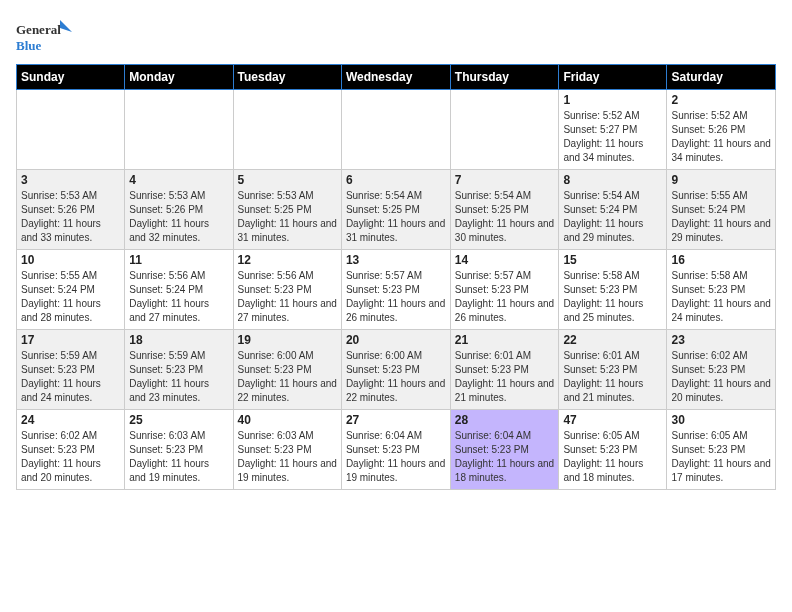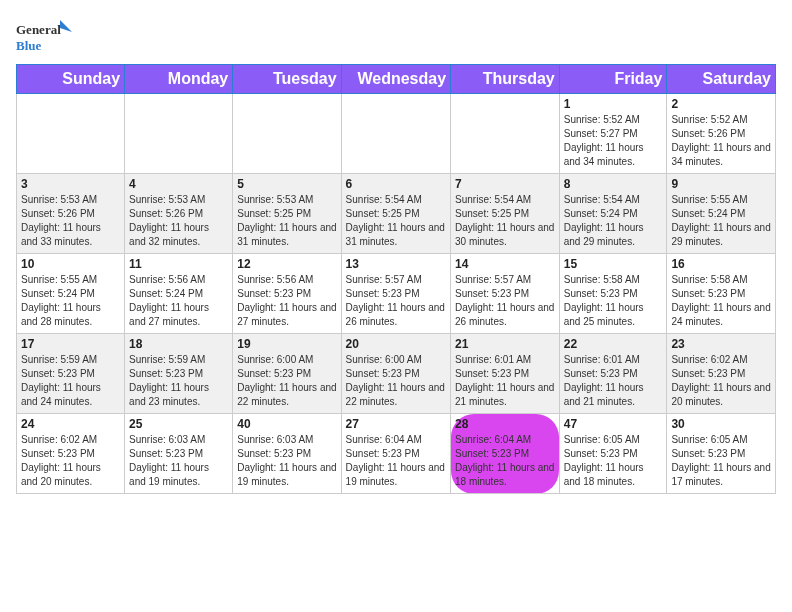--- a/index.html
+++ b/index.html
@@ -34,25 +34,25 @@
     .subtitle {
       font-size: 15px;
       color: #555;
     }
     .calendar {
       width: 100%;
       border-collapse: collapse;
       font-size: 11px;
     }
     .calendar th {
-      background: #8b5cf6;
+      background: #000000;
       color: #fff;
       padding: 5px 4px;
-      text-align: right;
-      font-size: 16px;
+      text-align: left;
+      font-size: 12px;
       border: 1px solid #2d7dd2;
     }
     .calendar td {
       border: 1px solid #ccc;
       vertical-align: top;
       padding: 3px 4px;
       width: 110px;
       height: 80px;
       background: #fff;
     }
@@ -273,21 +273,21 @@
           <div class="day-info" style="white-space: pre-line;">Sunrise: 6:03 AM
 Sunset: 5:23 PM
 Daylight: 11 hours and 19 minutes.</div>
         </td>
         <td style="background: rgb(255, 255, 255);">
           <span class="day-num">27</span>
           <div class="day-info" style="white-space: pre-line;">Sunrise: 6:04 AM
 Sunset: 5:23 PM
 Daylight: 11 hours and 19 minutes.</div>
         </td>
-        <td style="background: #d946ef; border-radius: 23px;">
+        <td style="background: #c4b5fd;">
           <span class="day-num">28</span>
           <div class="day-info" style="white-space: pre-line;">Sunrise: 6:04 AM
 Sunset: 5:23 PM
 Daylight: 11 hours and 18 minutes.</div>
         </td>
         <td style="background: rgb(255, 255, 255);">
           <span class="day-num">47</span>
           <div class="day-info" style="white-space: pre-line;">Sunrise: 6:05 AM
 Sunset: 5:23 PM
 Daylight: 11 hours and 18 minutes.</div>

